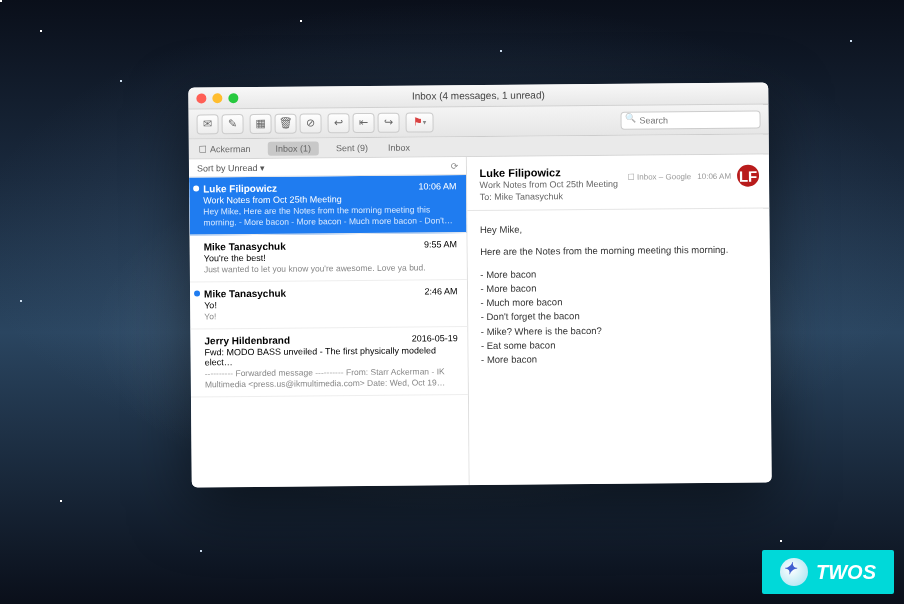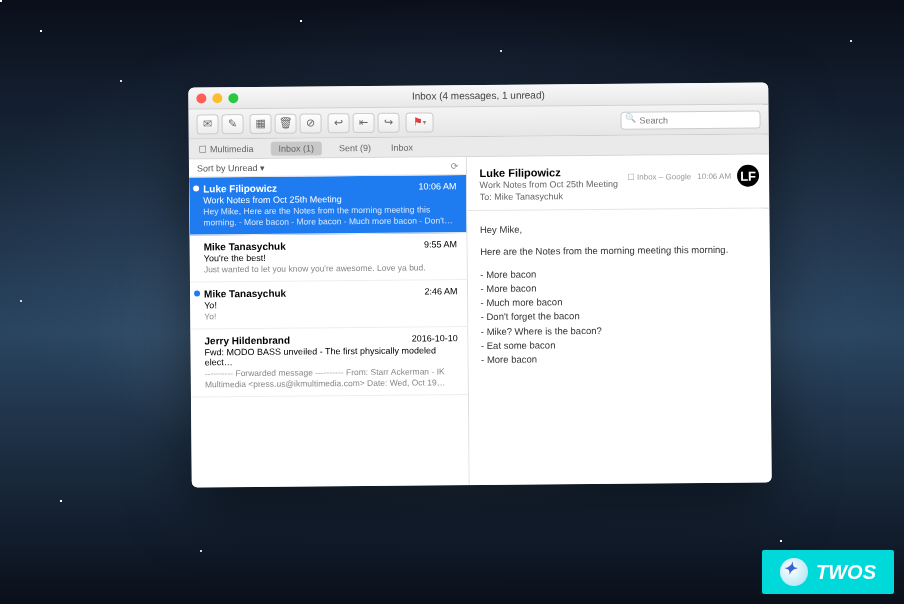--- a/index.html
+++ b/index.html
@@ -116,22 +116,22 @@
     font-size:10px;
   }
   .reader-head {
     padding: 10px 12px 8px; border-bottom:1px solid #e5e5e5;
     position:relative;
   }
   .reader-from { font-weight:600; font-size:11px; }
   .reader-subj { font-size:9px; color:#666; margin-top:1px; }
   .reader-to { font-size:9px; color:#666; margin-top:2px; }
   .reader-meta { position:absolute; right:10px; top:10px; font-size:8px; color:#999; display:flex; align-items:center; gap:6px; }
-  .avatar { width:22px; height:22px; border-radius:50%; background:#000000; color:#fff;
-    display:flex; align-items:center; justify-content:center; font-size:13px; font-weight:600; }
+  .avatar { width:22px; height:22px; border-radius:50%; background:#b91c1c; color:#fff;
+    display:flex; align-items:center; justify-content:center; font-size:15px; font-weight:600; }
   .reader-body { padding: 12px; font-size:9.5px; color:#333; line-height:1.5; }
   .reader-body p { margin-bottom: 8px; }
   .reader-body ul { list-style: none; }
   .reader-body li::before { content:"- "; }
   .watermark {
     position:absolute; right:10px; bottom:10px;
     background:#00d9d9; color:#fff; padding:8px 18px;
     font-weight:800; font-size:20px; font-style:italic;
     display:flex; align-items:center; gap:8px; border-radius:2px;
   }
@@ -197,21 +197,21 @@
         </div>
     </div>
     <div class="search-wrap">
       <input class="search" placeholder="Search" style="">
     </div>
   </div>
 
   <div class="mailbox-bar">
     <div class="mb-item">
         <span>☐</span>
-        <span>Multimedia</span>
+        <span>Ackerman</span>
       </div>
     <div class="mb-item active">Inbox (1)</div>
     <div class="mb-item">Sent (9)</div>
     <div class="mb-item">Inbox</div>
   </div>
 
   <div class="content">
 
     <div class="list-pane">
       <div class="sort-bar">
@@ -238,21 +238,21 @@
         <div class="msg">
           <span class="unread-dot"></span>
           <div class="msg-from">Mike Tanasychuk</div>
           <div class="msg-time">2:46 AM</div>
           <div class="msg-subj">Yo!</div>
           <div class="msg-prev">Yo!</div>
         </div>
 
         <div class="msg">
           <div class="msg-from">Jerry Hildenbrand</div>
-          <div class="msg-time">2016-10-10</div>
+          <div class="msg-time">2016-05-19</div>
           <div class="msg-subj">Fwd: MODO BASS unveiled - The first physically modeled elect…</div>
           <div class="msg-prev">---------- Forwarded message ---------- From: Starr Ackerman - IK Multimedia &lt;press.us@ikmultimedia.com&gt; Date: Wed, Oct 19…</div>
         </div>
 
       </div>
     </div>
 
     <div class="reader">
       <div class="reader-head">
         <div class="reader-meta">

